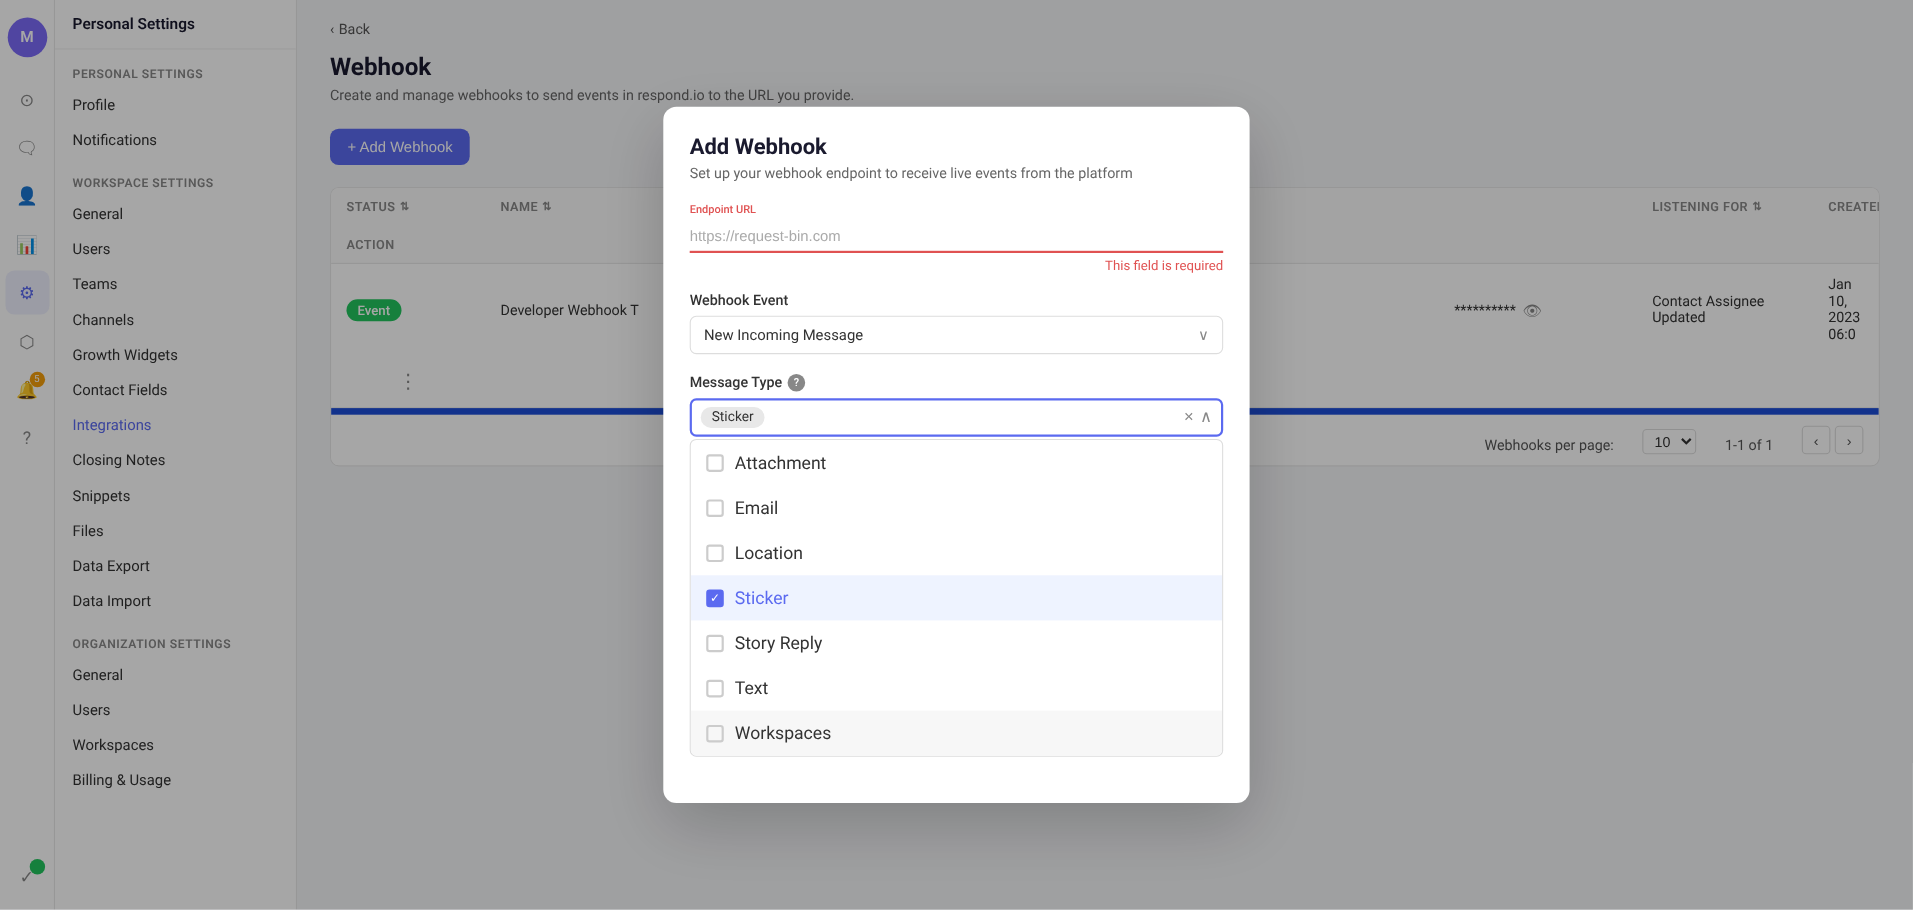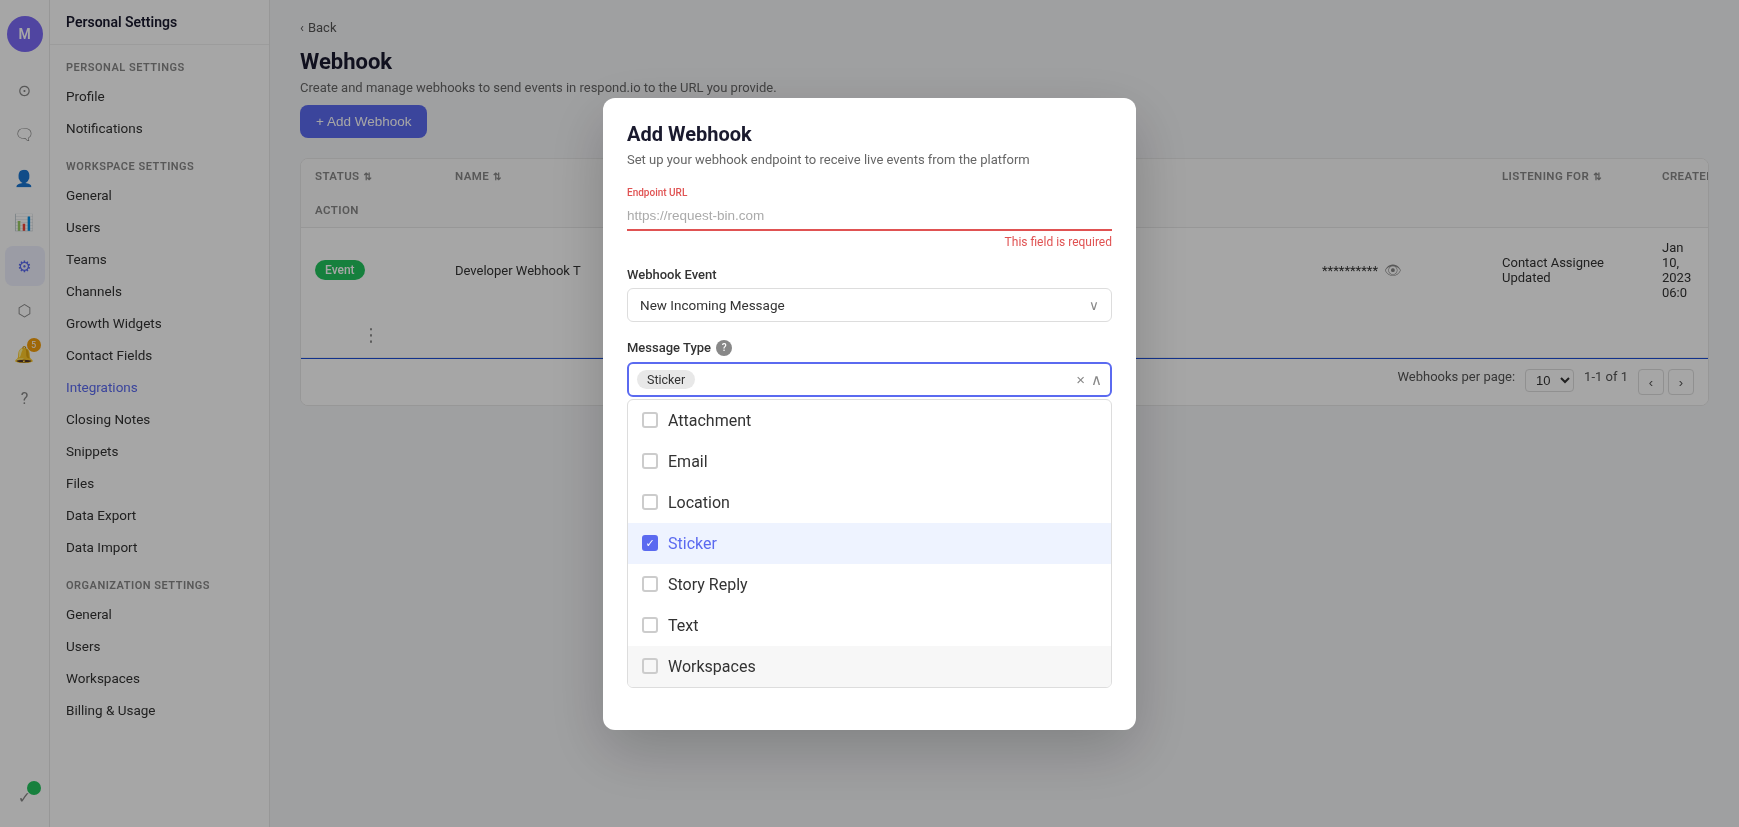--- a/index.html
+++ b/index.html
@@ -61,21 +61,21 @@
 
     
     .main-content {
       flex: 1;
       padding: 20px 30px;
       overflow-y: auto;
       position: relative;
     }
     .back-link { display: flex; align-items: center; gap: 4px; color: #555; font-size: 13px; cursor: pointer; margin-bottom: 14px; }
     .page-title { font-size: 22px; font-weight: 700; color: #1a1a2e; margin-bottom: 6px; }
-    .page-desc { font-size: 13px; color: #666; margin-bottom: 10px; }
+    .page-desc { font-size: 13px; color: #666; margin-bottom: 22px; }
     .add-webhook-btn {
       display: flex; align-items: center; gap: 6px;
       background: #5b6af0; color: #fff; border: none;
       padding: 9px 16px; border-radius: 8px; font-size: 13.5px; font-weight: 500;
       cursor: pointer; margin-bottom: 20px;
     }
 
     
     .table-wrapper { background: #fff; border-radius: 8px; border: 1px solid #e8e8e8; overflow: hidden; }
     .table-header {
@@ -104,23 +104,23 @@
       background: #22c55e; color: #fff;
       padding: 3px 10px; border-radius: 12px;
       font-size: 12px; font-weight: 500; display: inline-block;
     }
     .secret-cell { display: flex; align-items: center; gap: 6px; }
     .eye-icon { color: #888; cursor: pointer; font-size: 14px; }
     .more-icon { color: #888; cursor: pointer; font-size: 18px; }
 
     
     .pagination-bar {
-      display: flex; align-items: flex-start; justify-content: flex-end;
-      padding: 10px 14px; gap: 10px; font-size: 13px; color: #555;
-      border-top: 1px solid #1d4ed8; background: #fff;
+      display: flex; align-items: flex-end; justify-content: flex-end;
+      padding: 10px 14px; gap: 26px; font-size: 13px; color: #555;
+      border-top: 6px solid #1d4ed8; background: #fff;
     }
     .per-page-select {
       border: 1px solid #ddd; border-radius: 4px; padding: 2px 6px;
       font-size: 13px; color: #333; background: #fff; cursor: pointer;
     }
     .pagination-nav { display: flex; gap: 4px; }
     .pag-btn {
       width: 26px; height: 26px; border: 1px solid #ddd; border-radius: 4px;
       background: #fff; cursor: pointer; display: flex; align-items: center; justify-content: center;
       color: #555; font-size: 13px;

